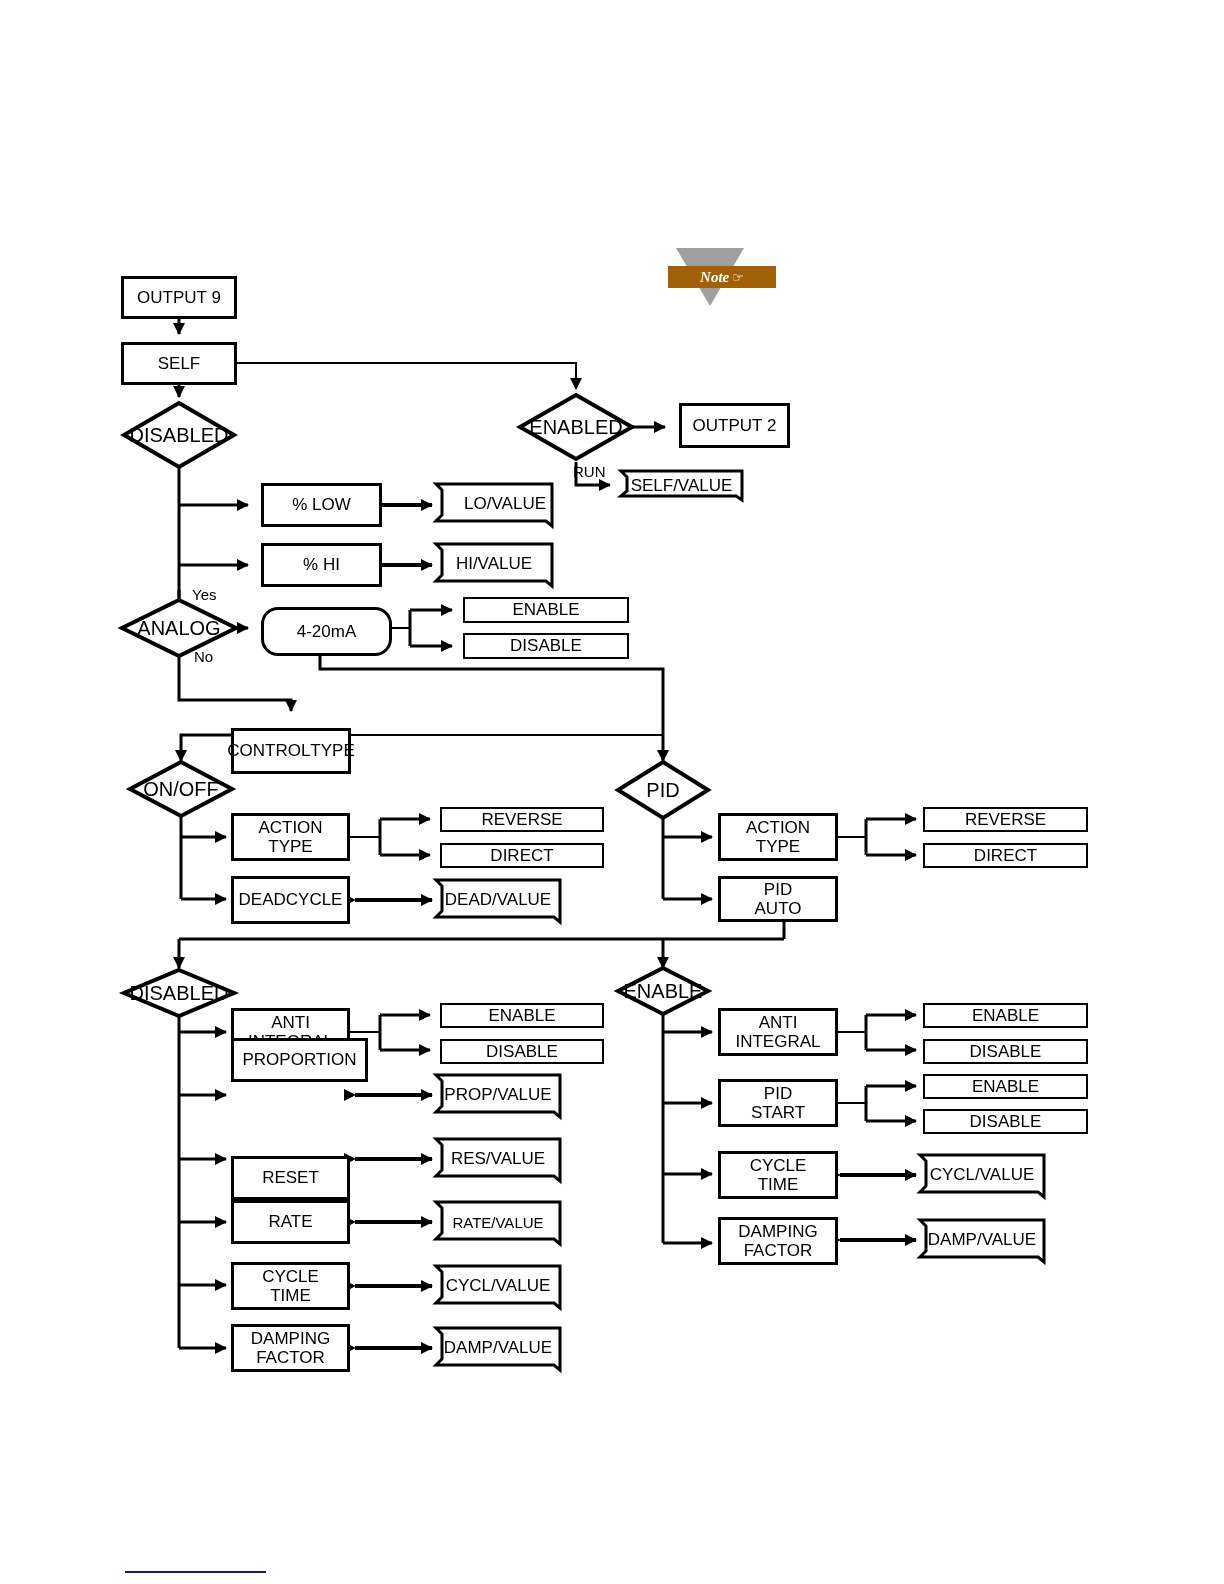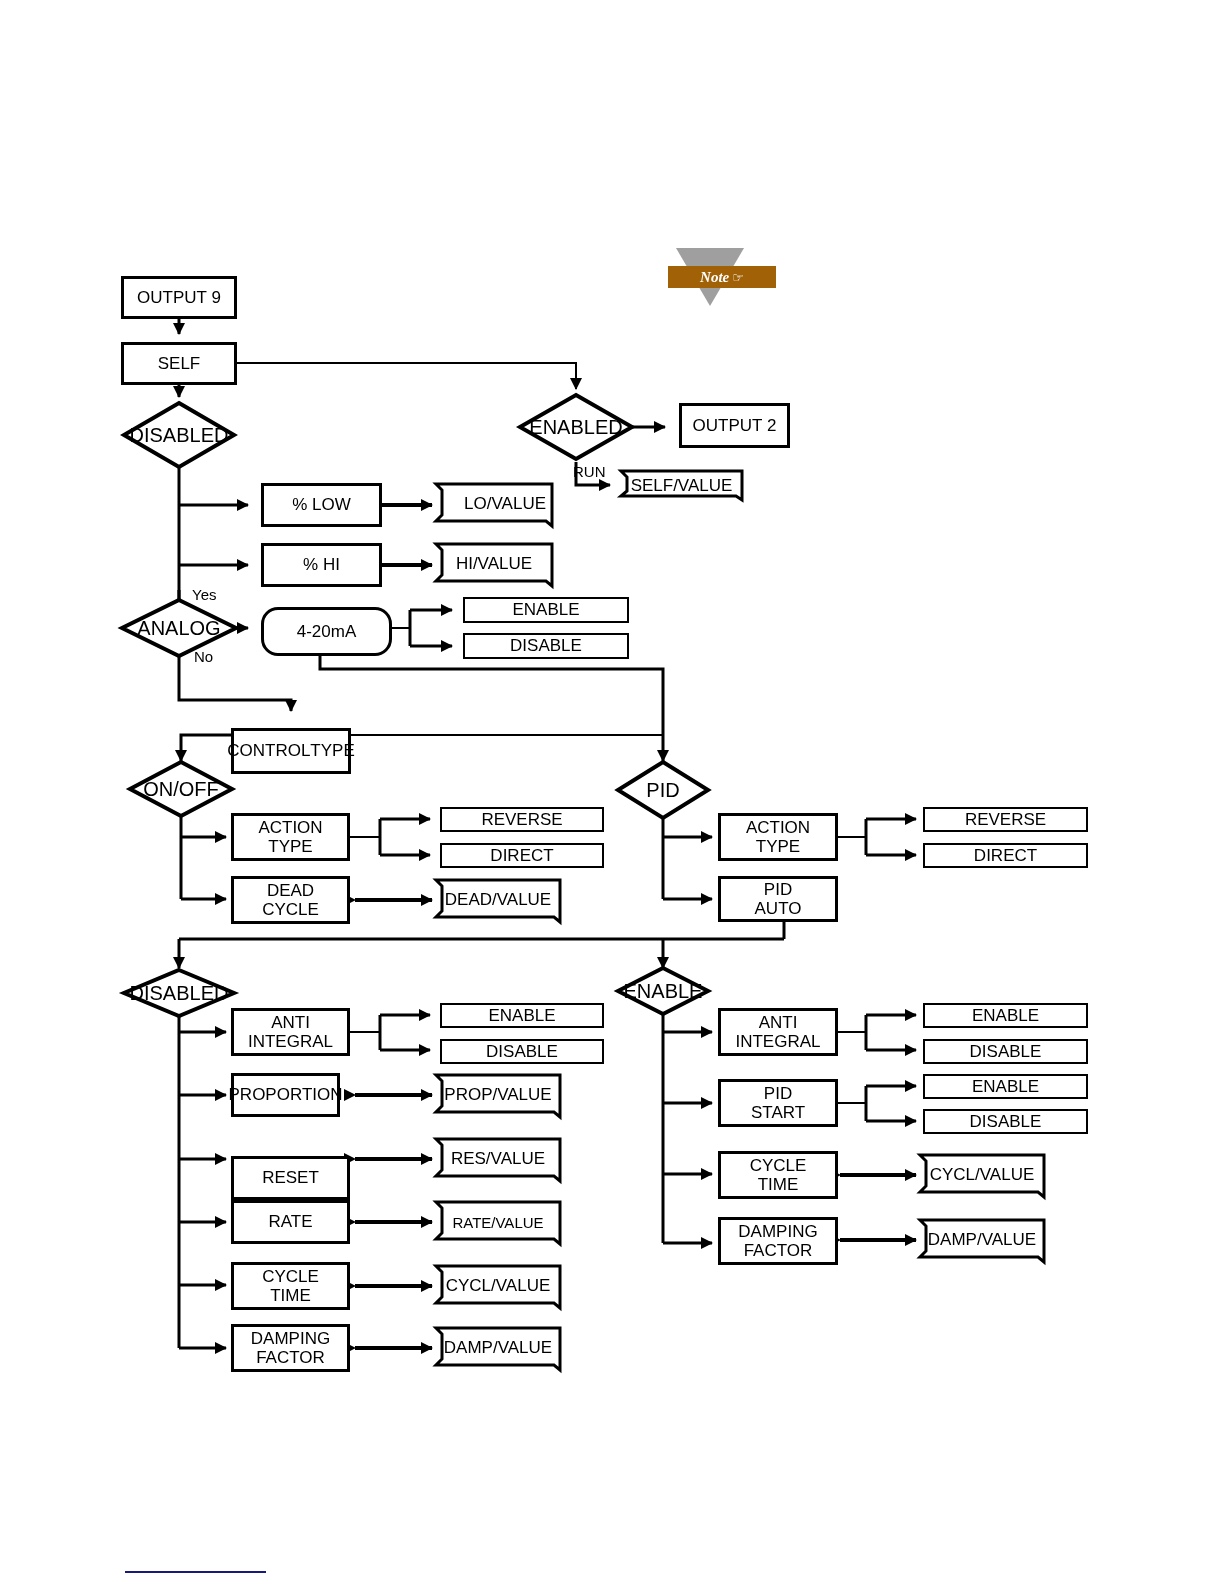--- a/index.html
+++ b/index.html
@@ -209,21 +209,21 @@
   <div class="nodebox" style="left:231px;top:813px;width:119px;height:48px;flex-direction:column;">
     <span>ACTION</span>
     <span>TYPE</span>
   </div>
   <div class="nodebox thin" style="left:440px;top:807px;width:164px;height:25px;">
     <span>REVERSE</span>
   </div>
   <div class="nodebox thin" style="left:440px;top:843px;width:164px;height:25px;">
     <span>DIRECT</span>
   </div>
-  <div class="nodebox" style="left:231px;top:876px;width:119px;height:48px;flex-direction:column;">
+  <div class="nodebox" style="left:231px;top:876px;width:119px;height:48px;">
     <span>DEAD</span>
     <span>CYCLE</span>
   </div>
 
   <div class="nodebox" style="left:718px;top:813px;width:120px;height:48px;flex-direction:column;">
     <span>ACTION</span>
     <span>TYPE</span>
   </div>
   <div class="nodebox thin" style="left:923px;top:807px;width:165px;height:25px;">
     <span>REVERSE</span>
@@ -239,21 +239,21 @@
   <div class="nodebox" style="left:231px;top:1008px;width:119px;height:48px;flex-direction:column;">
     <span>ANTI</span>
     <span>INTEGRAL</span>
   </div>
   <div class="nodebox thin" style="left:440px;top:1003px;width:164px;height:25px;">
     <span>ENABLE</span>
   </div>
   <div class="nodebox thin" style="left:440px;top:1039px;width:164px;height:25px;">
     <span>DISABLE</span>
   </div>
-  <div class="nodebox" style="left:231px;top:1073px;width:109px;height:44px;">
+  <div class="nodebox" style="left:231px;top:1038px;width:137px;height:44px;">
     <span>PROPORTION</span>
   </div>
   <div class="nodebox" style="left:231px;top:1137px;width:119px;height:44px;margin-top:19px;">
     <span>RESET</span>
   </div>
   <div class="nodebox" style="left:231px;top:1200px;width:119px;height:44px;">
     <span>RATE</span>
   </div>
   <div class="nodebox" style="left:231px;top:1262px;width:119px;height:48px;flex-direction:column;">
     <span>CYCLE</span>

